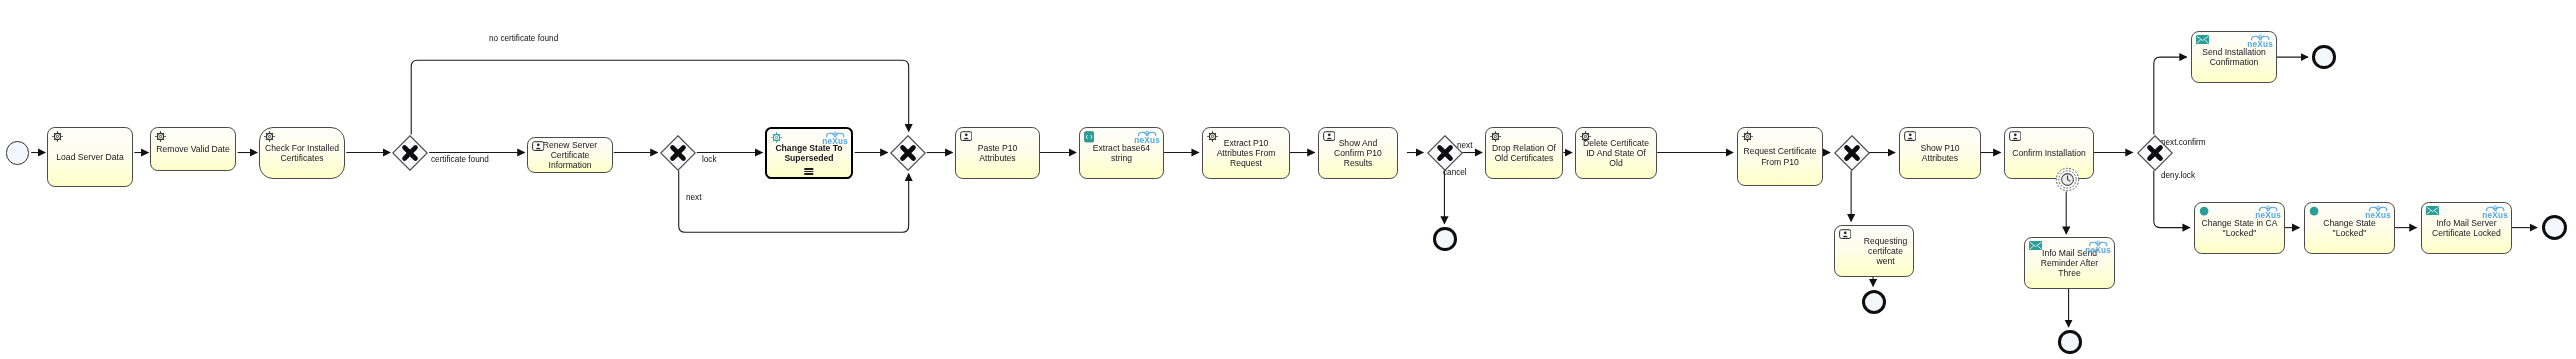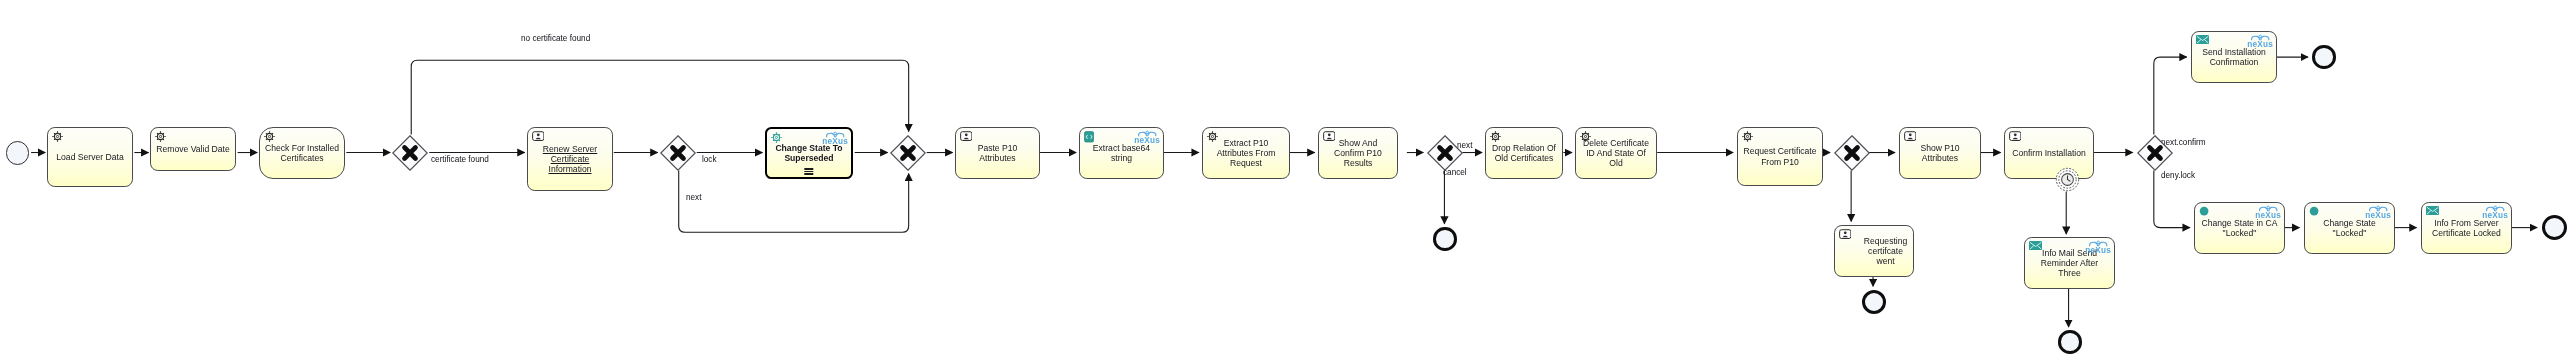--- a/index.html
+++ b/index.html
@@ -65,21 +65,21 @@
       <path d="M2752 218 V283 Q2752 291 2760 291 H2798" marker-end="url(#arr)"></path>
       <path d="M2918 291 H2938" marker-end="url(#arr)"></path>
       <path d="M3058 291 H3088" marker-end="url(#arr)"></path>
       <path d="M3208 291 H3242" marker-end="url(#arr)"></path>
       <path d="M2393 353 V366" marker-end="url(#arr)"></path>
       <path d="M2640 245 V299" marker-end="url(#arr)"></path>
       <path d="M2643 369 V418" marker-end="url(#arr)"></path>
     </g>
   </svg>
 
-  <span class="elabel" style="left:489px;top:34px;margin-left:32px;">no certificate found</span>
+  <span class="elabel" style="left:489px;top:34px;">no certificate found</span>
   <span class="elabel" style="left:431px;top:155px;">certificate found</span>
   <span class="elabel" style="left:702px;top:155px;">lock</span>
   <span class="elabel" style="left:686px;top:193px;">next</span>
   <span class="elabel" style="left:1457px;top:141px;">next</span>
   <span class="elabel" style="left:1443px;top:168px;">cancel</span>
   <span class="elabel" style="left:2161px;top:138px;">next.confirm</span>
   <span class="elabel" style="left:2161px;top:171px;">deny.lock</span>
 
   <div class="event start" style="left:5.5px;top:141px;width:23.5px;height:23.5px;"></div>
   <div class="event end" style="left:1433px;top:227px;width:23.5px;height:23.5px;"></div>
@@ -145,21 +145,21 @@
 
   <div class="task" style="left:259px;top:127px;width:86px;height:52px;border-radius:14px;">
     <span class="icon-tl"><svg width="11" height="11" viewBox="0 0 20 20">
           <path d="M10 3 V0.5 M10 17 V19.5 M3 10 H0.5 M17 10 H19.5 M5.5 5.5 L3.7 3.7 M14.5 14.5 L16.3 16.3 M14.5 5.5 L16.3 3.7 M5.5 14.5 L3.7 16.3" stroke="#2b2b2b" stroke-width="2"></path>
           <circle cx="10" cy="10" r="5.6" fill="none" stroke="#2b2b2b" stroke-width="2"></circle>
           <circle cx="10" cy="10" r="2" fill="none" stroke="#2b2b2b" stroke-width="1.6"></circle>
         </svg></span>
     <span class="label">Check For Installed Certificates</span>
   </div>
 
-  <div class="task" style="left:527px;top:127px;width:86px;height:64px;text-decoration:underline;">
+  <div class="task" style="left:527px;top:137px;width:86px;height:36px;">
     <span class="icon-tl"><svg width="12.5" height="10.2" viewBox="0 0 20 16">
           <rect x="1" y="1" width="18" height="14" rx="3" fill="#ffffff" stroke="#2b2b2b" stroke-width="1.6"></rect>
           <circle cx="10" cy="6" r="2.2" fill="#2b2b2b"></circle>
           <path d="M6 13.2 C6 9.8 14 9.8 14 13.2 Z" fill="#2b2b2b"></path>
         </svg></span>
     <span class="label">Renew Server Certificate Information</span>
   </div>
 
   <div class="task call" style="left:765px;top:127px;width:88px;height:52px;">
     <span class="icon-tl"><svg width="11" height="11" viewBox="0 0 20 20">
@@ -353,17 +353,17 @@
           <path d="M1.5 2 L10 8.2 L18.5 2 M1.5 12 L7.2 7 M18.5 12 L12.8 7" stroke="#eafffd" stroke-width="1.3" fill="none"></path>
         </svg></span>
     <span class="brand">
         <svg width="20.4" height="8.6" viewBox="0 0 26 11">
           <path d="M2 8 Q1 2 9 3 Q12 4 12.5 8" fill="none" stroke="#54a7e4" stroke-width="1.5"></path>
           <path d="M24 8 Q25 2 17 3 Q14 4 13.5 8" fill="none" stroke="#54a7e4" stroke-width="1.5"></path>
           <circle cx="13" cy="3" r="1.6" fill="none" stroke="#54a7e4" stroke-width="1.2"></circle>
         </svg>
         <span>neXus</span>
       </span>
-    <span class="label">Info From Server Certificate Locked</span>
+    <span class="label">Info Mail Server Certificate Locked</span>
   </div>
 
 </div>
 
 
 </body></html>

